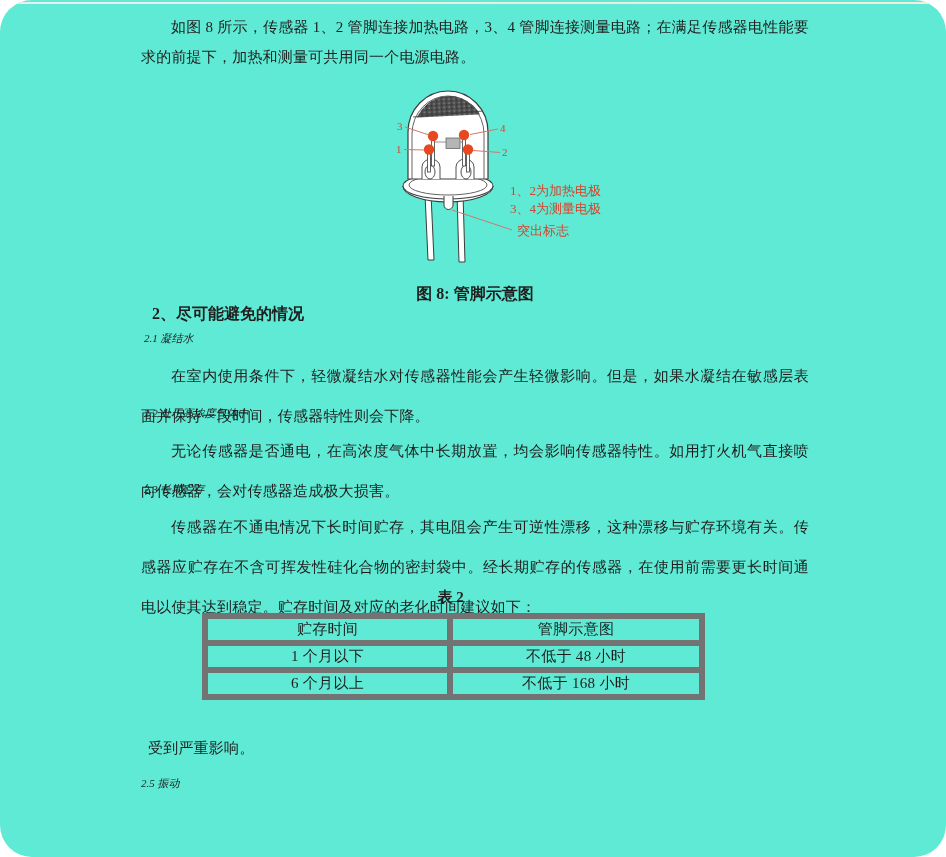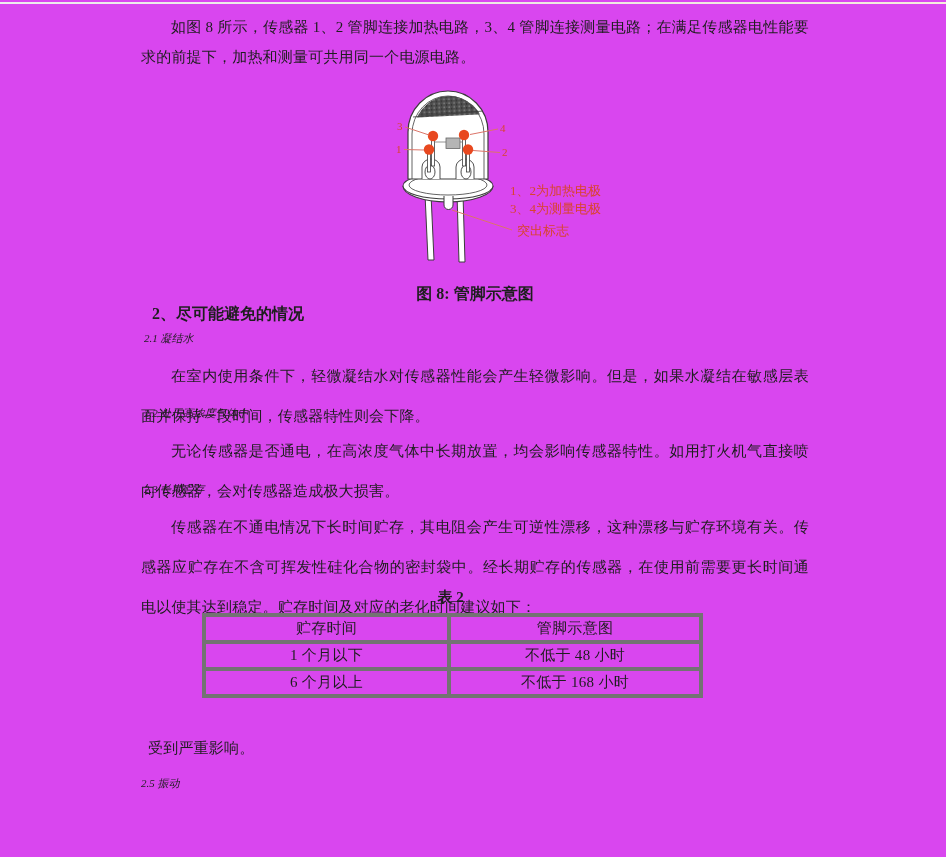--- a/index.html
+++ b/index.html
@@ -5,22 +5,23 @@
   * { margin:0; padding:0; box-sizing:border-box; }
   html,body { background:#ffffff; }
   body {
     font-family: "Liberation Serif", "DejaVu Serif", serif;
     color:#1e1e1e;
     -webkit-font-smoothing:antialiased;
   }
   .page {
     position:relative;
     width:946px; height:857px;
-    background:#d946ef;
+    background:#5eead4;
     overflow:hidden;
+    border-radius:32px;
   }
   .topline {
     position:absolute; top:2px; left:0; width:946px; height:2px;
     background:linear-gradient(90deg,#ededed 0%,#eee9e2 60%,#f6ecdc 100%);
   }
   .para {
     position:absolute;
     font-size:15px;
     line-height:40px;
     text-align:justify;
@@ -61,21 +62,21 @@
     font-weight:bold;
   }
   table.aging {
     position:absolute;
     left:202px; top:613px;
     width:497px;
     border-collapse:collapse;
     table-layout:fixed;
   }
   table.aging td {
-    border:4px solid #737373;
+    border:6px solid #737373;
     height:27px;
     text-align:center;
     vertical-align:middle;
     font-size:15px;
     letter-spacing:0.3px;
     padding:0;
   }
   table.aging col.c1 { width:245px; }
   table.aging col.c2 { width:252px; }
   .figure-wrap {

